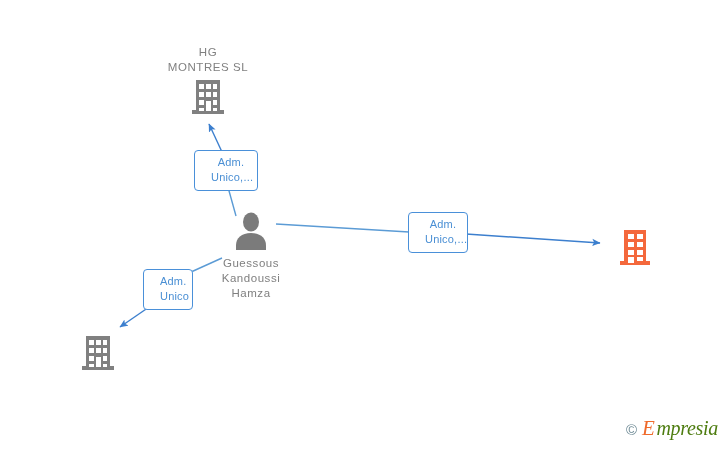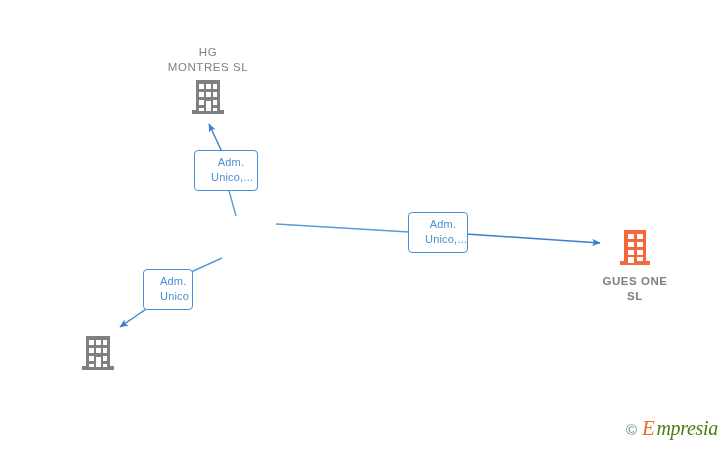--- a/index.html
+++ b/index.html
@@ -145,42 +145,53 @@
           <rect x="13" y="25" width="5" height="5"></rect>
           <rect x="27" y="25" width="4" height="5"></rect>
           <rect x="20" y="26" width="5" height="10"></rect>
           <rect x="13" y="33" width="5" height="3"></rect>
           <rect x="27" y="33" width="4" height="3"></rect>
         </g>
       </svg>
     </span>
   </div>
 
+  <div class="node" style="left:181px; top:210px;">
+    <span class="glyph">
+      <svg width="44" height="42" viewBox="0 0 44 42" xmlns="http://www.w3.org/2000/svg">
+        <g fill="#7b7b7b">
+          <ellipse cx="22" cy="12" rx="8" ry="9.5"></ellipse>
+          <path d="M22 23c-9.5 0-15 5.2-15 12.2V40h30v-4.8C37 28.2 31.5 23 22 23z"></path>
+        </g>
+      </svg>
+    </span>
+    <span class="caption">Guessous
+Kandoussi
+Hamza</span>
+  </div>
 
   <div class="node" style="left:565px; top:226px;">
     <span class="glyph">
       <svg width="44" height="44" viewBox="0 0 44 44" xmlns="http://www.w3.org/2000/svg">
         <g fill="#f4683c">
           <rect x="11" y="4" width="22" height="34"></rect>
           <rect x="7" y="35" width="30" height="4"></rect>
         </g>
         <g fill="#ffffff">
           <rect x="15" y="8" width="6" height="5"></rect>
           <rect x="24" y="8" width="6" height="5"></rect>
           <rect x="15" y="16" width="6" height="5"></rect>
           <rect x="24" y="16" width="6" height="5"></rect>
           <rect x="15" y="24" width="6" height="5"></rect>
           <rect x="24" y="24" width="6" height="5"></rect>
           <rect x="15" y="31" width="6" height="6"></rect>
           <rect x="24" y="31" width="6" height="4"></rect>
         </g>
       </svg>
     </span>
-    <span class="caption bold">GUES ONE
-SL</span>
   </div>
 
   <div class="node" style="left:28px; top:331px;">
     <span class="glyph">
       <svg width="44" height="44" viewBox="0 0 44 44" xmlns="http://www.w3.org/2000/svg">
         <g fill="#808080">
           <rect x="10" y="5" width="24" height="33"></rect>
           <rect x="6" y="35" width="32" height="4"></rect>
         </g>
         <g fill="#ffffff">

